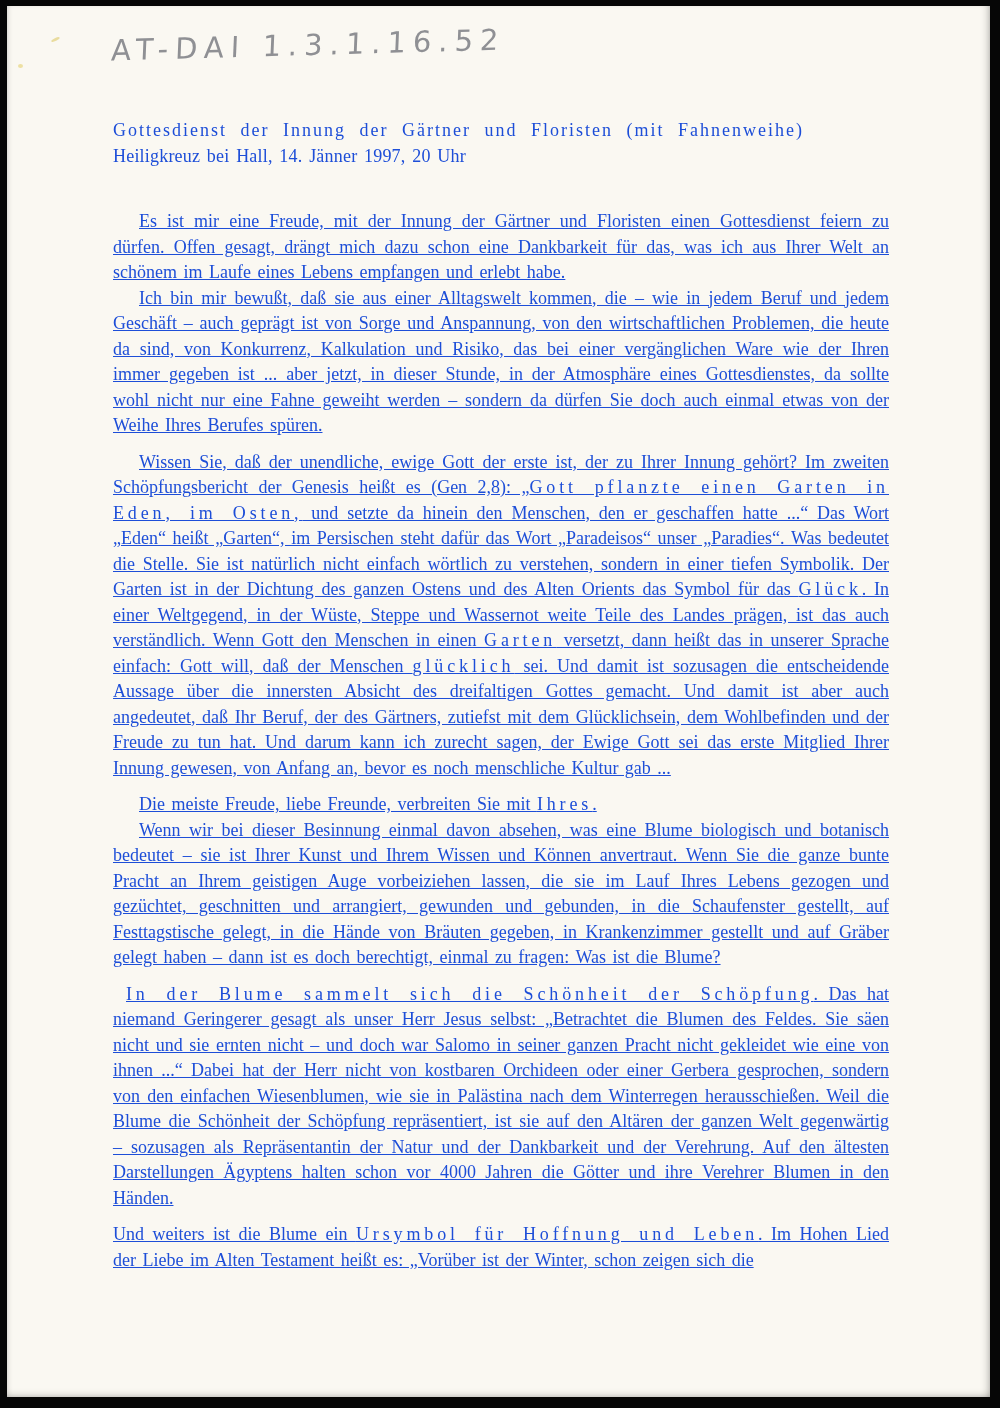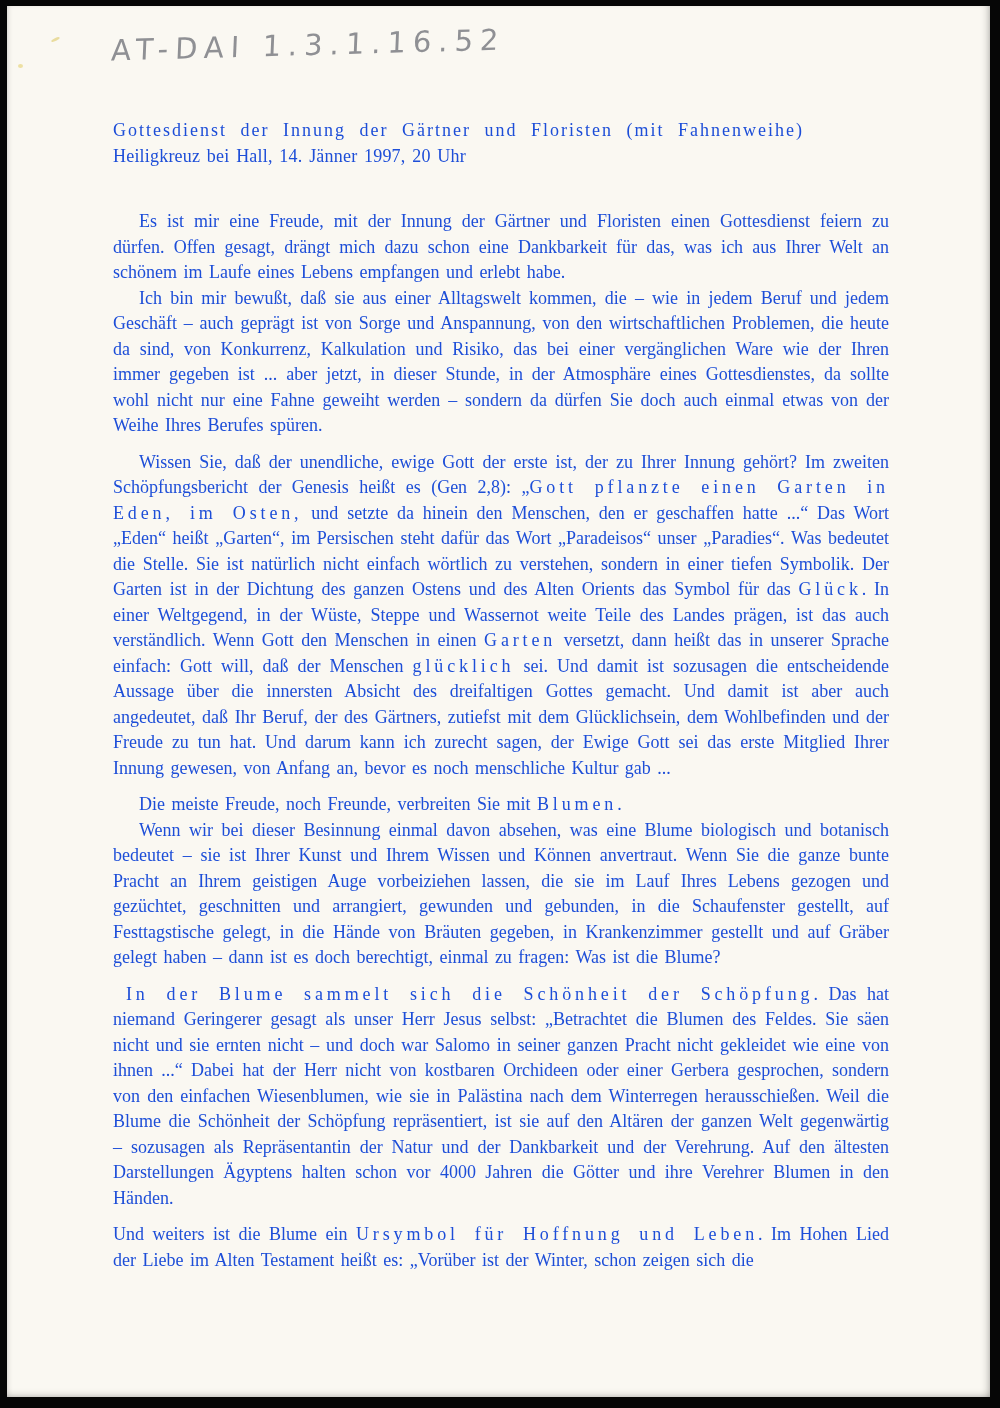--- a/index.html
+++ b/index.html
@@ -43,20 +43,21 @@
     word-spacing: 2px;
   }
   .title-block { margin-bottom: 40px; }
   .title-line1 { letter-spacing: 2px; word-spacing: 7px; }
   .title-line2 { letter-spacing: 0.2px; }
   .doc-heading { margin-bottom: 24px; }
   .para {
     text-align: justify;
     text-indent: 26px;
     margin: 0;
+    text-decoration: underline;
   }
   .para.gap-before { margin-top: 11px; }
   .para.indent-small { text-indent: 13px; }
   .para.indent-none { text-indent: 0; }
   .sp { letter-spacing: 0.215em; word-spacing: 0.3em; }
 </style>
 </head>
 <body>
 
 <div class="paper">
@@ -72,21 +73,21 @@
       <div class="title-line2">Heiligkreuz bei Hall, 14. Jänner 1997, 20 Uhr</div>
     </div>
 
 
     <p class="para"><span>Es ist mir eine Freude, mit der Innung der Gärtner und Floristen einen Gottesdienst feiern zu dürfen. Offen gesagt, drängt mich dazu schon eine Dankbarkeit für das, was ich aus Ihrer Welt an schönem im Laufe eines Lebens empfangen und erlebt habe.</span></p>
 
     <p class="para"><span>Ich bin mir bewußt, daß sie aus einer Alltagswelt kommen, die – wie in jedem Beruf und jedem Geschäft – auch geprägt ist von Sorge und Anspannung, von den wirtschaftlichen Problemen, die heute da sind, von Konkurrenz, Kalkulation und Risiko, das bei einer vergänglichen Ware wie der Ihren immer gegeben ist ... aber jetzt, in dieser Stunde, in der Atmosphäre eines Gottesdienstes, da sollte wohl nicht nur eine Fahne geweiht werden – sondern da dürfen Sie doch auch einmal etwas von der Weihe Ihres Berufes spüren.</span></p>
 
     <p class="para gap-before"><span>Wissen Sie, daß der unendliche, ewige Gott der erste ist, der zu Ihrer Innung gehört? Im zweiten Schöpfungsbericht der Genesis heißt es (Gen 2,8): „</span><span class="sp">Gott pflanzte einen Garten in Eden, im Osten,</span><span> und setzte da hinein den Menschen, den er geschaffen hatte ...“ Das Wort „Eden“ heißt „Garten“, im Persischen steht dafür das Wort „Paradeisos“ unser „Paradies“. Was bedeutet die Stelle. Sie ist natürlich nicht einfach wörtlich zu verstehen, sondern in einer tiefen Symbolik. Der Garten ist in der Dichtung des ganzen Ostens und des Alten Orients das Symbol für das </span><span class="sp">Glück</span><span>. In einer Weltgegend, in der Wüste, Steppe und Wassernot weite Teile des Landes prägen, ist das auch verständlich. Wenn Gott den Menschen in einen </span><span class="sp">Garten</span><span> versetzt, dann heißt das in unserer Sprache einfach: Gott will, daß der Menschen </span><span class="sp">glücklich</span><span> sei. Und damit ist sozusagen die entscheidende Aussage über die innersten Absicht des dreifaltigen Gottes gemacht. Und damit ist aber auch angedeutet, daß Ihr Beruf, der des Gärtners, zutiefst mit dem Glücklichsein, dem Wohlbefinden und der Freude zu tun hat. Und darum kann ich zurecht sagen, der Ewige Gott sei das erste Mitglied Ihrer Innung gewesen, von Anfang an, bevor es noch menschliche Kultur gab ...</span></p>
 
-    <p class="para gap-before"><span>Die meiste Freude, noch Freunde, verbreiten Sie mit </span><span class="sp">Blumen</span><span>.</span></p>
+    <p class="para gap-before"><span>Die meiste Freude, liebe Freunde, verbreiten Sie mit </span><span class="sp">Ihres</span><span>.</span></p>
 
     <p class="para"><span>Wenn wir bei dieser Besinnung einmal davon absehen, was eine Blume biologisch und botanisch bedeutet – sie ist Ihrer Kunst und Ihrem Wissen und Können anvertraut. Wenn Sie die ganze bunte Pracht an Ihrem geistigen Auge vorbeiziehen lassen, die sie im Lauf Ihres Lebens gezogen und gezüchtet, geschnitten und arrangiert, gewunden und gebunden, in die Schaufenster gestellt, auf Festtagstische gelegt, in die Hände von Bräuten gegeben, in Krankenzimmer gestellt und auf Gräber gelegt haben – dann ist es doch berechtigt, einmal zu fragen: Was ist die Blume?</span></p>
 
     <p class="para gap-before indent-small"><span class="sp">In der Blume sammelt sich die Schönheit der Schöpfung</span><span>. Das hat niemand Geringerer gesagt als unser Herr Jesus selbst: „Betrachtet die Blumen des Feldes. Sie säen nicht und sie ernten nicht – und doch war Salomo in seiner ganzen Pracht nicht gekleidet wie eine von ihnen ...“ Dabei hat der Herr nicht von kostbaren Orchideen oder einer Gerbera gesprochen, sondern von den einfachen Wiesenblumen, wie sie in Palästina nach dem Winterregen herausschießen. Weil die Blume die Schönheit der Schöpfung repräsentiert, ist sie auf den Altären der ganzen Welt gegenwärtig – sozusagen als Repräsentantin der Natur und der Dankbarkeit und der Verehrung. Auf den ältesten Darstellungen Ägyptens halten schon vor 4000 Jahren die Götter und ihre Verehrer Blumen in den Händen.</span></p>
 
     <p class="para gap-before indent-none"><span>Und weiters ist die Blume ein </span><span class="sp">Ursymbol für Hoffnung und Leben</span><span>. Im Hohen Lied der Liebe im Alten Testament heißt es: „Vorüber ist der Winter, schon zeigen sich die</span></p>
 
   </div>
 </div>
 

